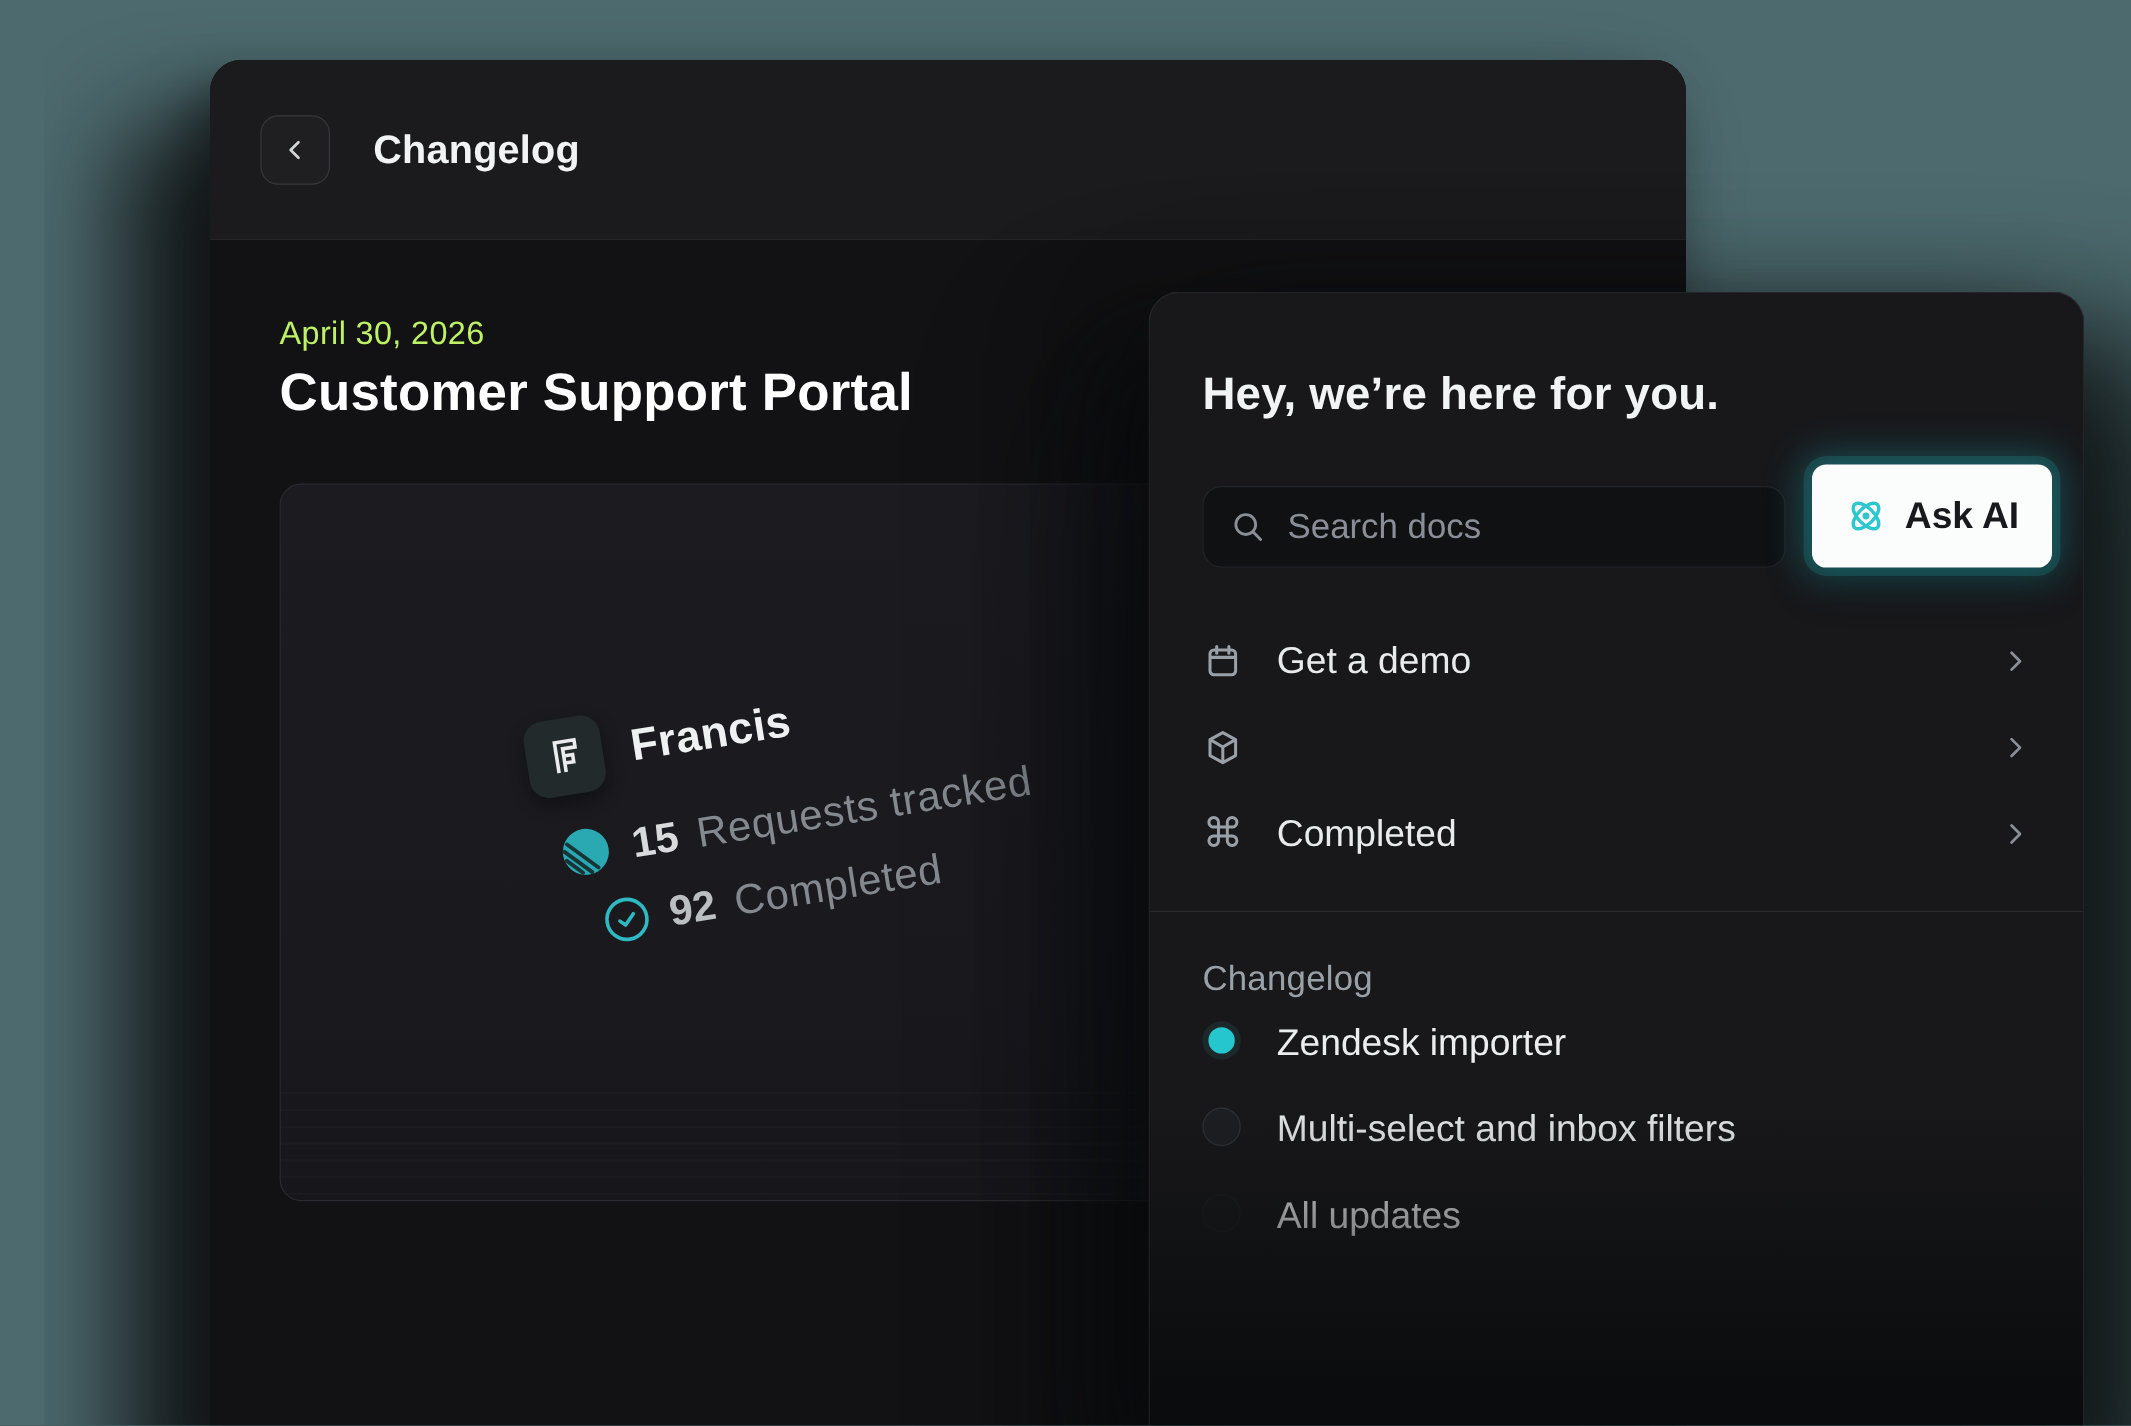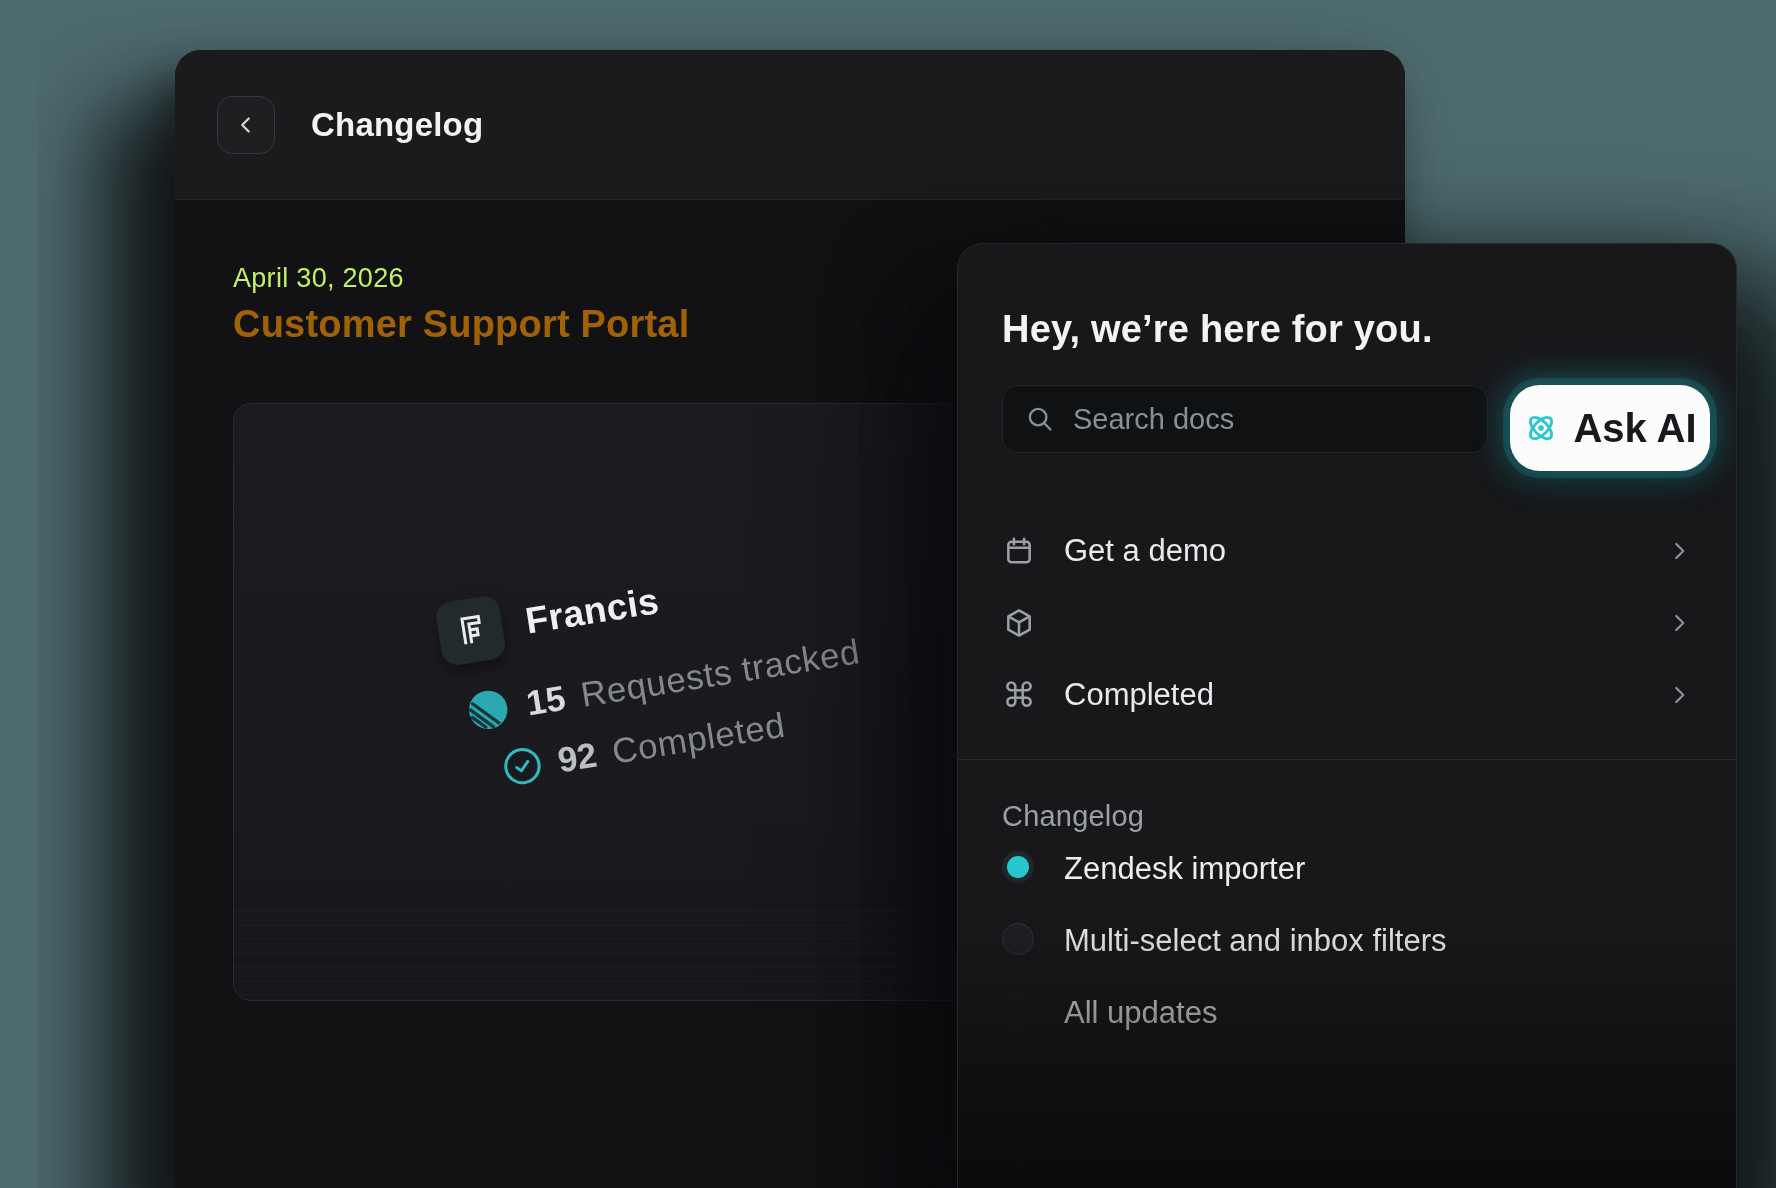--- a/index.html
+++ b/index.html
@@ -34,21 +34,21 @@
     margin:0;font-size:33px;font-weight:700;color:#f2f3f4;letter-spacing:.2px;
   }
 
   .win-body{position:absolute;left:0;top:151px;right:0;bottom:0;}
   .post-date{
     position:absolute;left:58px;top:62px;
     font-size:27px;color:#bef264;letter-spacing:.3px;
   }
   .post-title{
     position:absolute;left:58px;top:102px;margin:0;
-    font-size:38px;font-weight:700;color:#a16207;letter-spacing:.2px;
+    font-size:44px;font-weight:700;color:#ffffff;letter-spacing:.2px;
   }
 
   
   .card{
     position:absolute;left:58px;top:202px;margin:0;
     width:762px;height:598px;border-radius:18px;
     background:linear-gradient(180deg,#1b1b20 0%,#19191e 70%,#17171b 100%);
     border:1px solid #2b2b30;box-sizing:border-box;overflow:hidden;
   }
   .card::after{ 
@@ -86,36 +86,36 @@
     border-radius:26px 26px 0 0;box-sizing:border-box;
     box-shadow:46px 60px 100px 24px rgba(10,12,13,.72),
                -44px 36px 80px rgba(8,10,11,.55),
                0 110px 140px 40px rgba(8,10,11,.6);
     z-index:2;overflow:hidden;
     padding:0 44px;
   }
   .panel-head{
     margin:64px 0 0 0;font-size:38px;font-weight:700;color:#f2f3f4;letter-spacing:.2px;
   }
-  .search-row{margin-top:34px;display:flex;align-items:flex-start;gap:22px;height:88px;}
+  .search-row{margin-top:34px;display:flex;align-items:flex-end;gap:22px;height:88px;}
   .search{
     flex:none;width:486px;height:68px;border-radius:16px;
     background:#101113;border:1px solid #232428;
     display:flex;align-items:center;gap:16px;padding:0 22px;box-sizing:border-box;
   }
   .search svg{width:30px;height:30px;flex:none;}
   .search input{
     flex:1;background:transparent;border:none;outline:none;
     font-family:inherit;font-size:29px;color:#d6d8db;min-width:0;
   }
   .search input::placeholder{color:#8a8f97;}
   .askai{
-    flex:none;width:200px;height:86px;border-radius:30px;border:none;cursor:pointer;
+    flex:none;width:200px;height:86px;border-radius:12px;border:none;cursor:pointer;
     background:#fbfcfc;display:flex;align-items:center;justify-content:center;gap:14px;
-    font-family:inherit;font-size:40px;font-weight:700;color:#17191c;
+    font-family:inherit;font-size:31px;font-weight:700;color:#17191c;
     box-shadow:0 0 0 7px rgba(38,198,206,.16),
                0 0 30px 10px rgba(38,198,206,.30),
                0 12px 36px rgba(0,0,0,.38);
   }
   .askai svg{width:36px;height:36px;flex:none;}
 
   .menu{margin-top:42px;}
   .menu-item{
     height:72px;display:flex;align-items:center;gap:28px;cursor:pointer;
     color:#e9eaec;font-size:31px;

